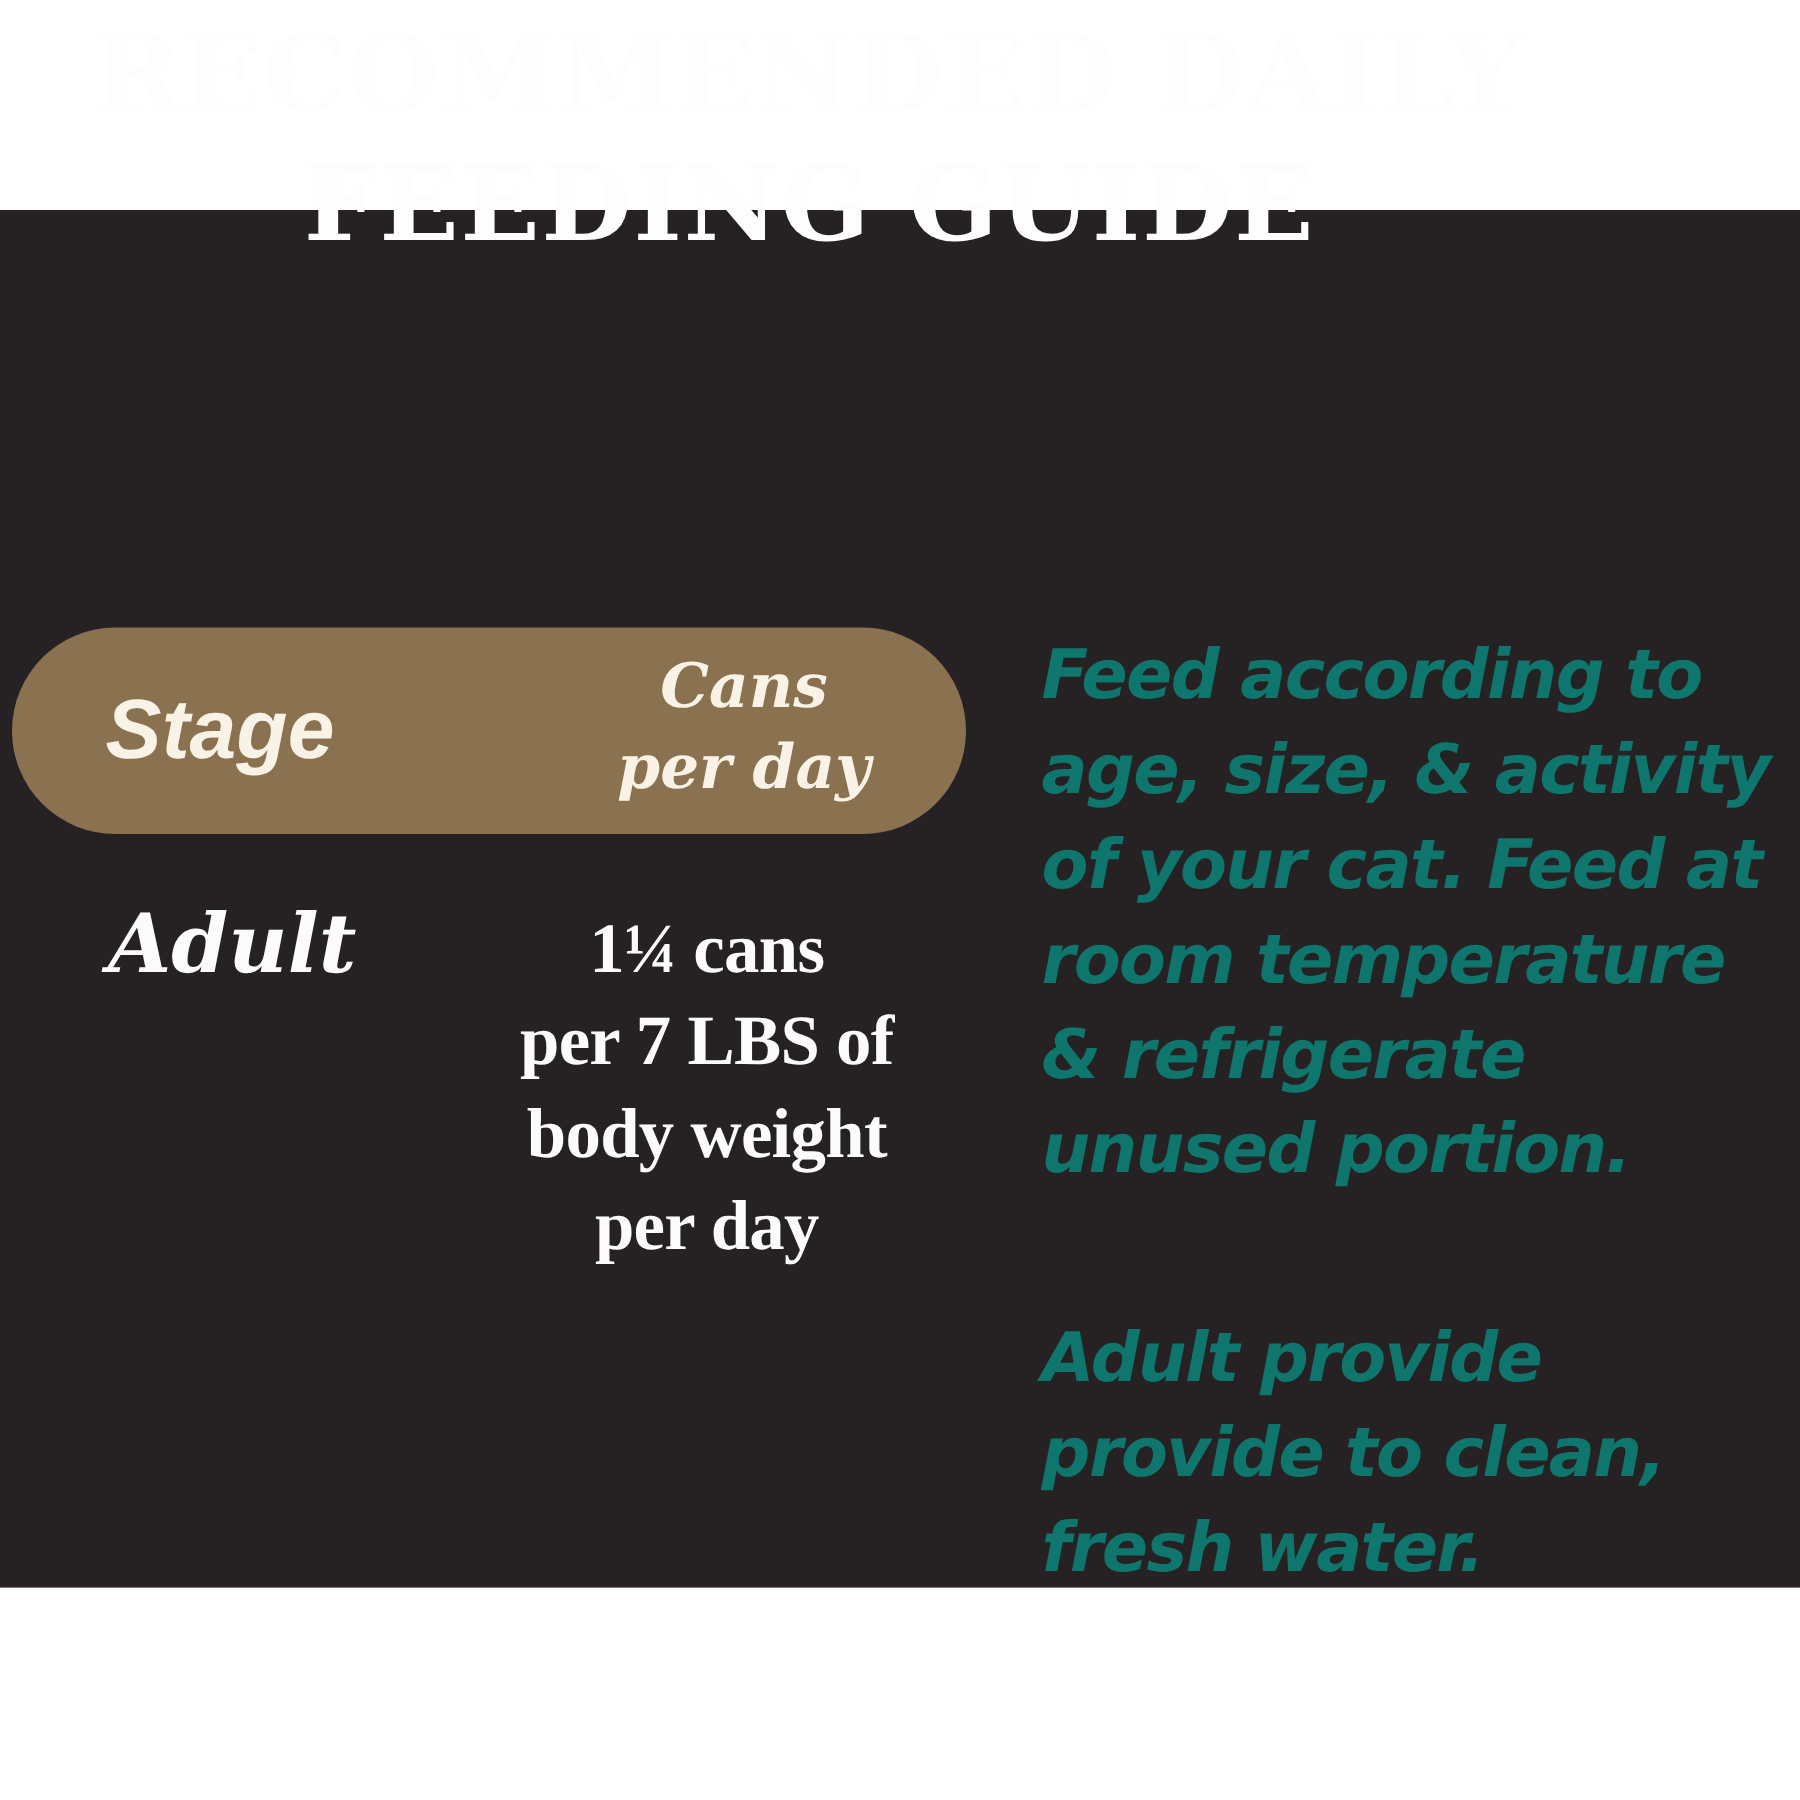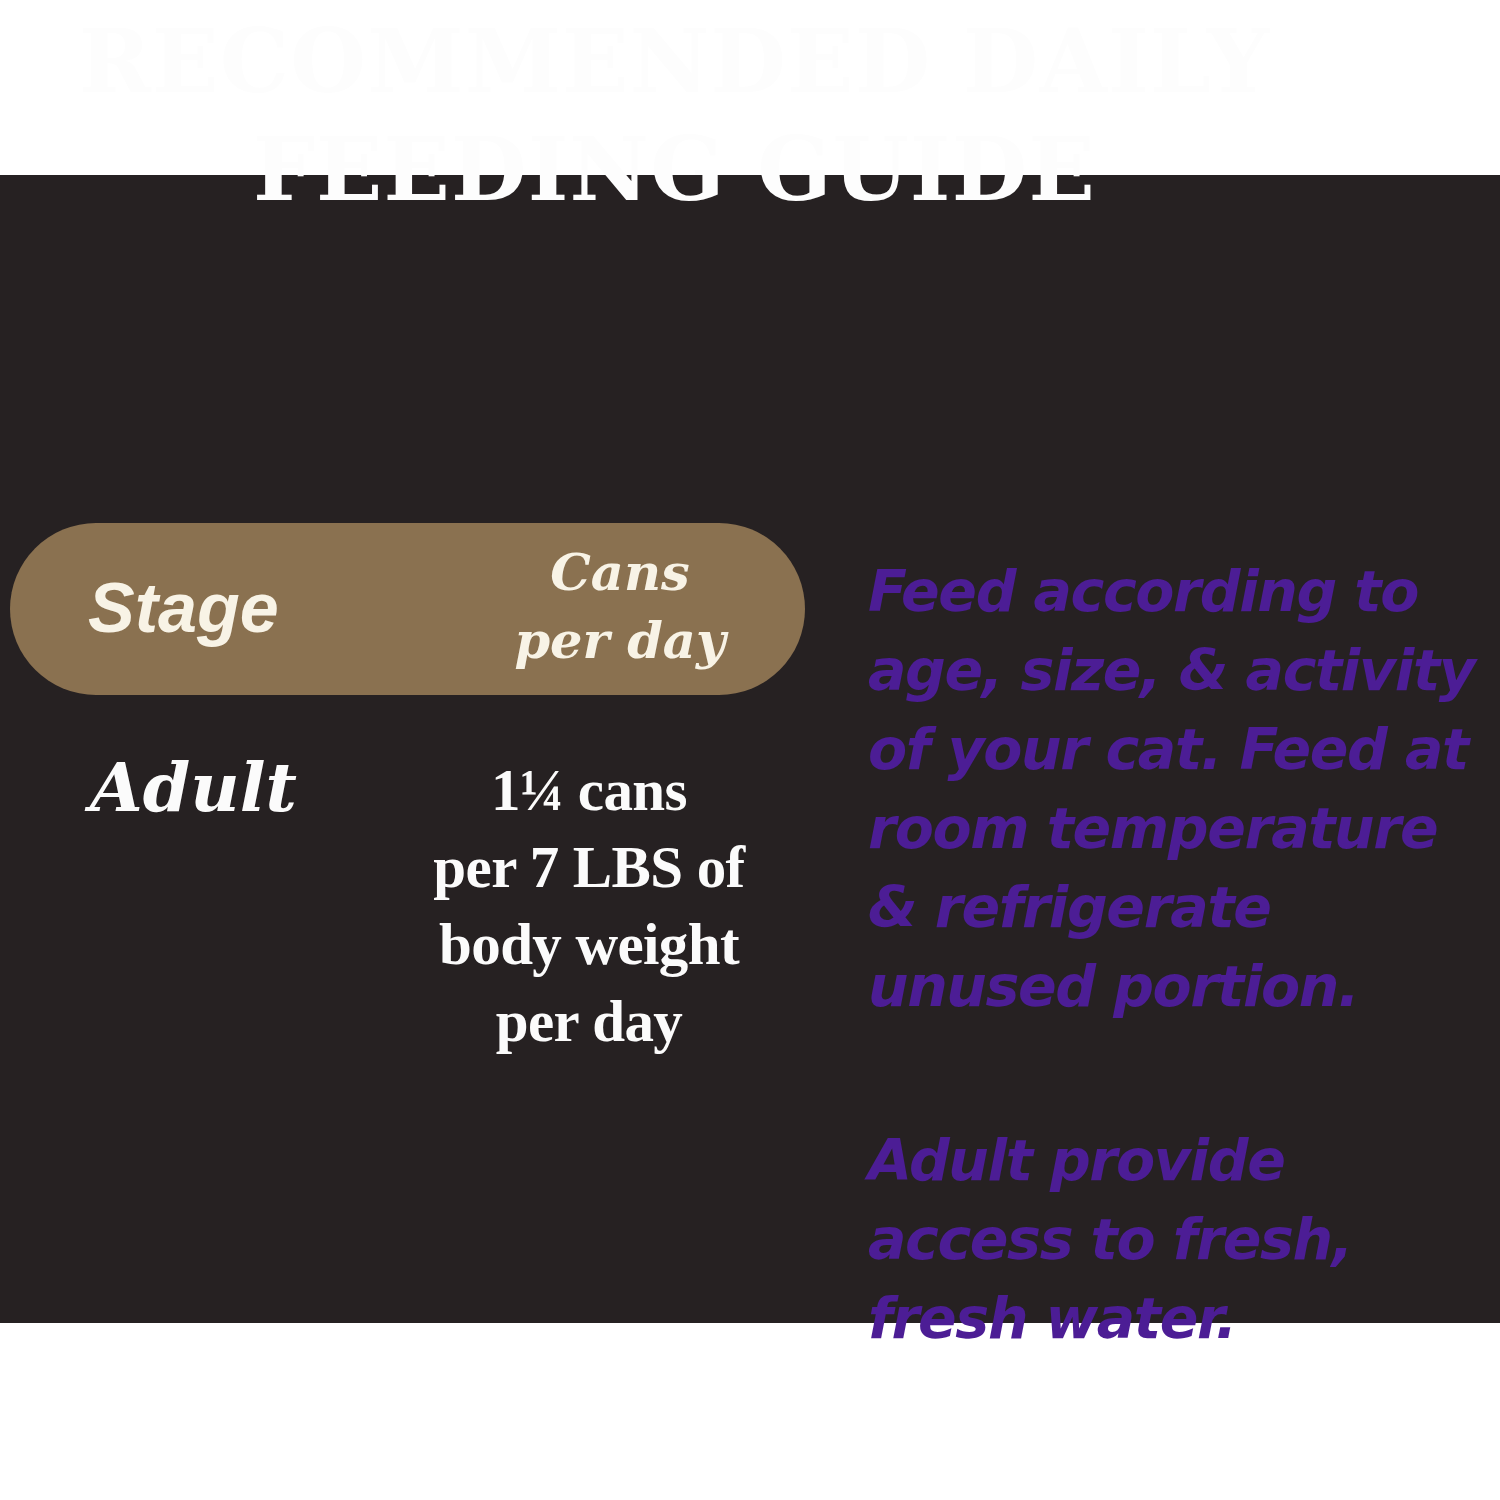--- a/index.html
+++ b/index.html
@@ -138,28 +138,27 @@
     position: absolute;
     left: 868px;
     top: 0;
     width: 632px;
     height: 1500px;
   }
   .note-para {
     position: absolute;
     left: 0;
     width: 632px;
-    color: #4c1d95;
+    color: #0f766e;
     font-family: "DejaVu Sans", sans-serif;
     font-style: italic;
     font-weight: 700;
     font-size: 57px;
     line-height: 79px;
     letter-spacing: -1.4px;
-    margin-top: 28px;
   }
   #note-para-1 { top: 524px; }
   #note-para-2 { top: 1093px; }
   .note-line { display: block; white-space: nowrap; }
 </style>
 </head>
 <body>
 
 <div id="canvas">
 
@@ -198,19 +197,19 @@
       <span class="note-line">Feed according to</span>
       <span class="note-line">age, size, &amp; activity</span>
       <span class="note-line">of your cat. Feed at</span>
       <span class="note-line">room temperature</span>
       <span class="note-line">&amp; refrigerate</span>
       <span class="note-line">unused portion.</span>
     </div>
 
     <div class="note-para" id="note-para-2">
       <span class="note-line">Adult provide</span>
-      <span class="note-line">access to fresh,</span>
+      <span class="note-line">provide to clean,</span>
       <span class="note-line">fresh water.</span>
     </div>
 
   </div>
 
 </div>
 
 </body></html>

